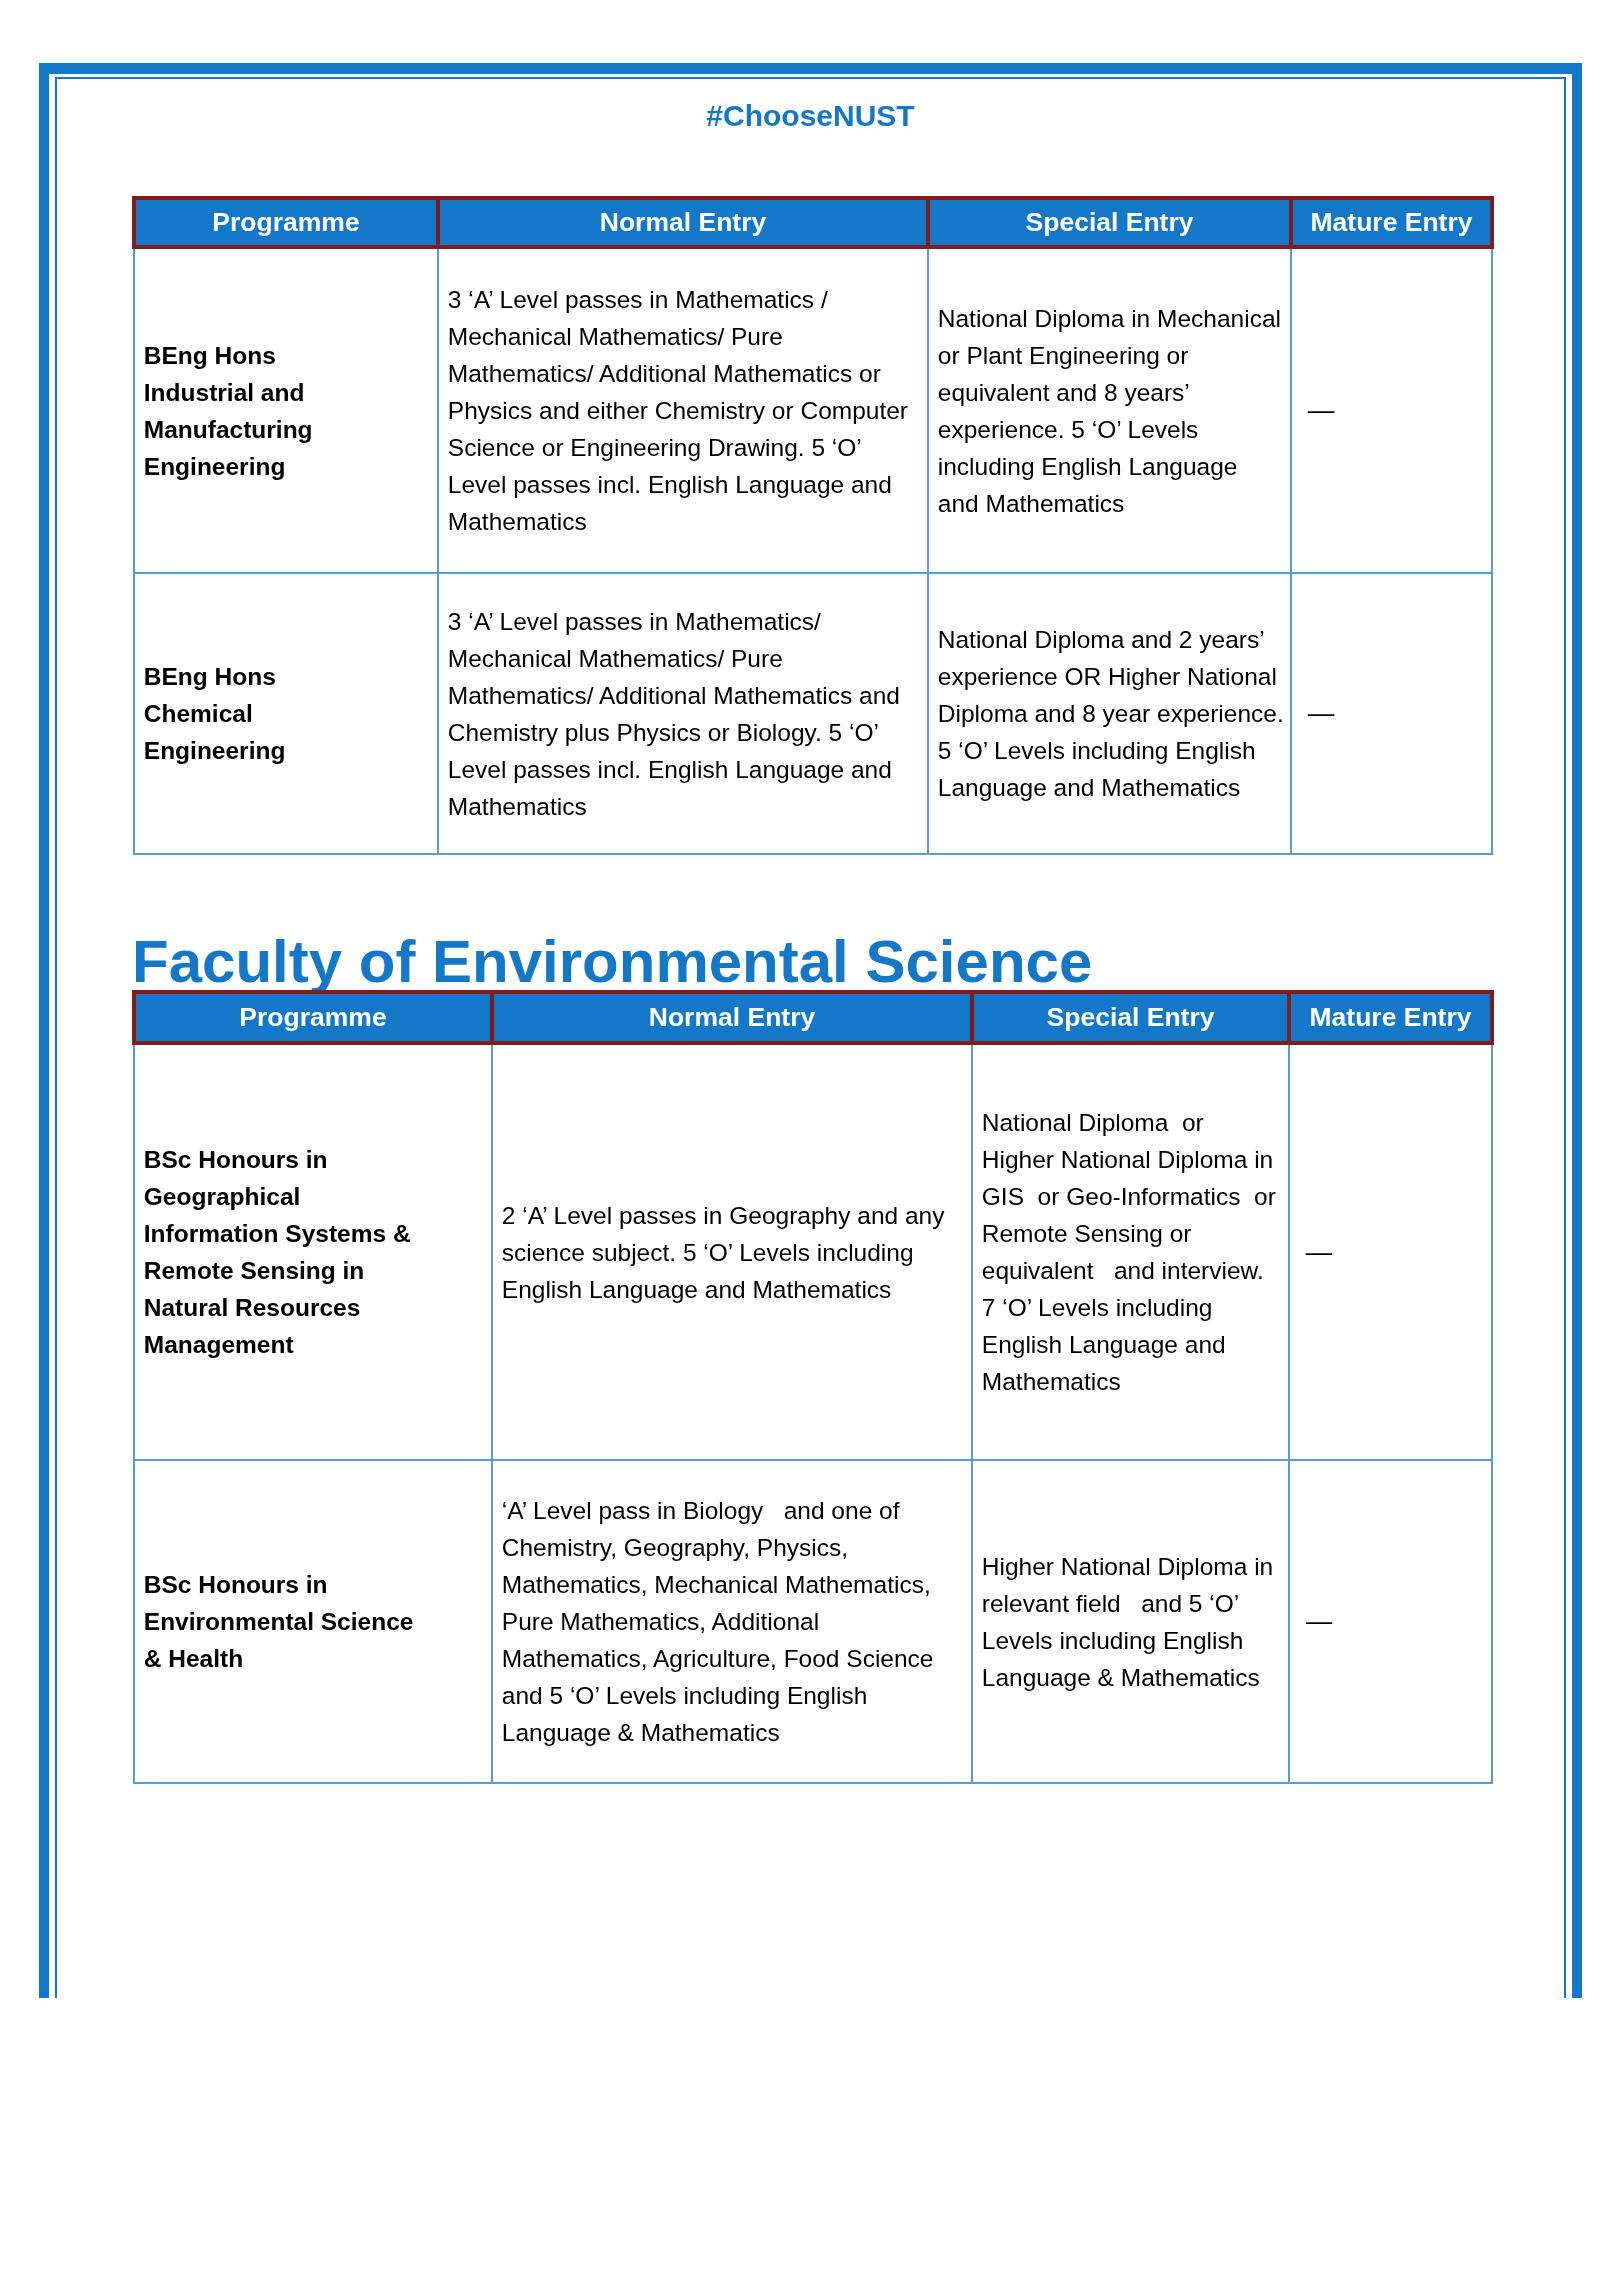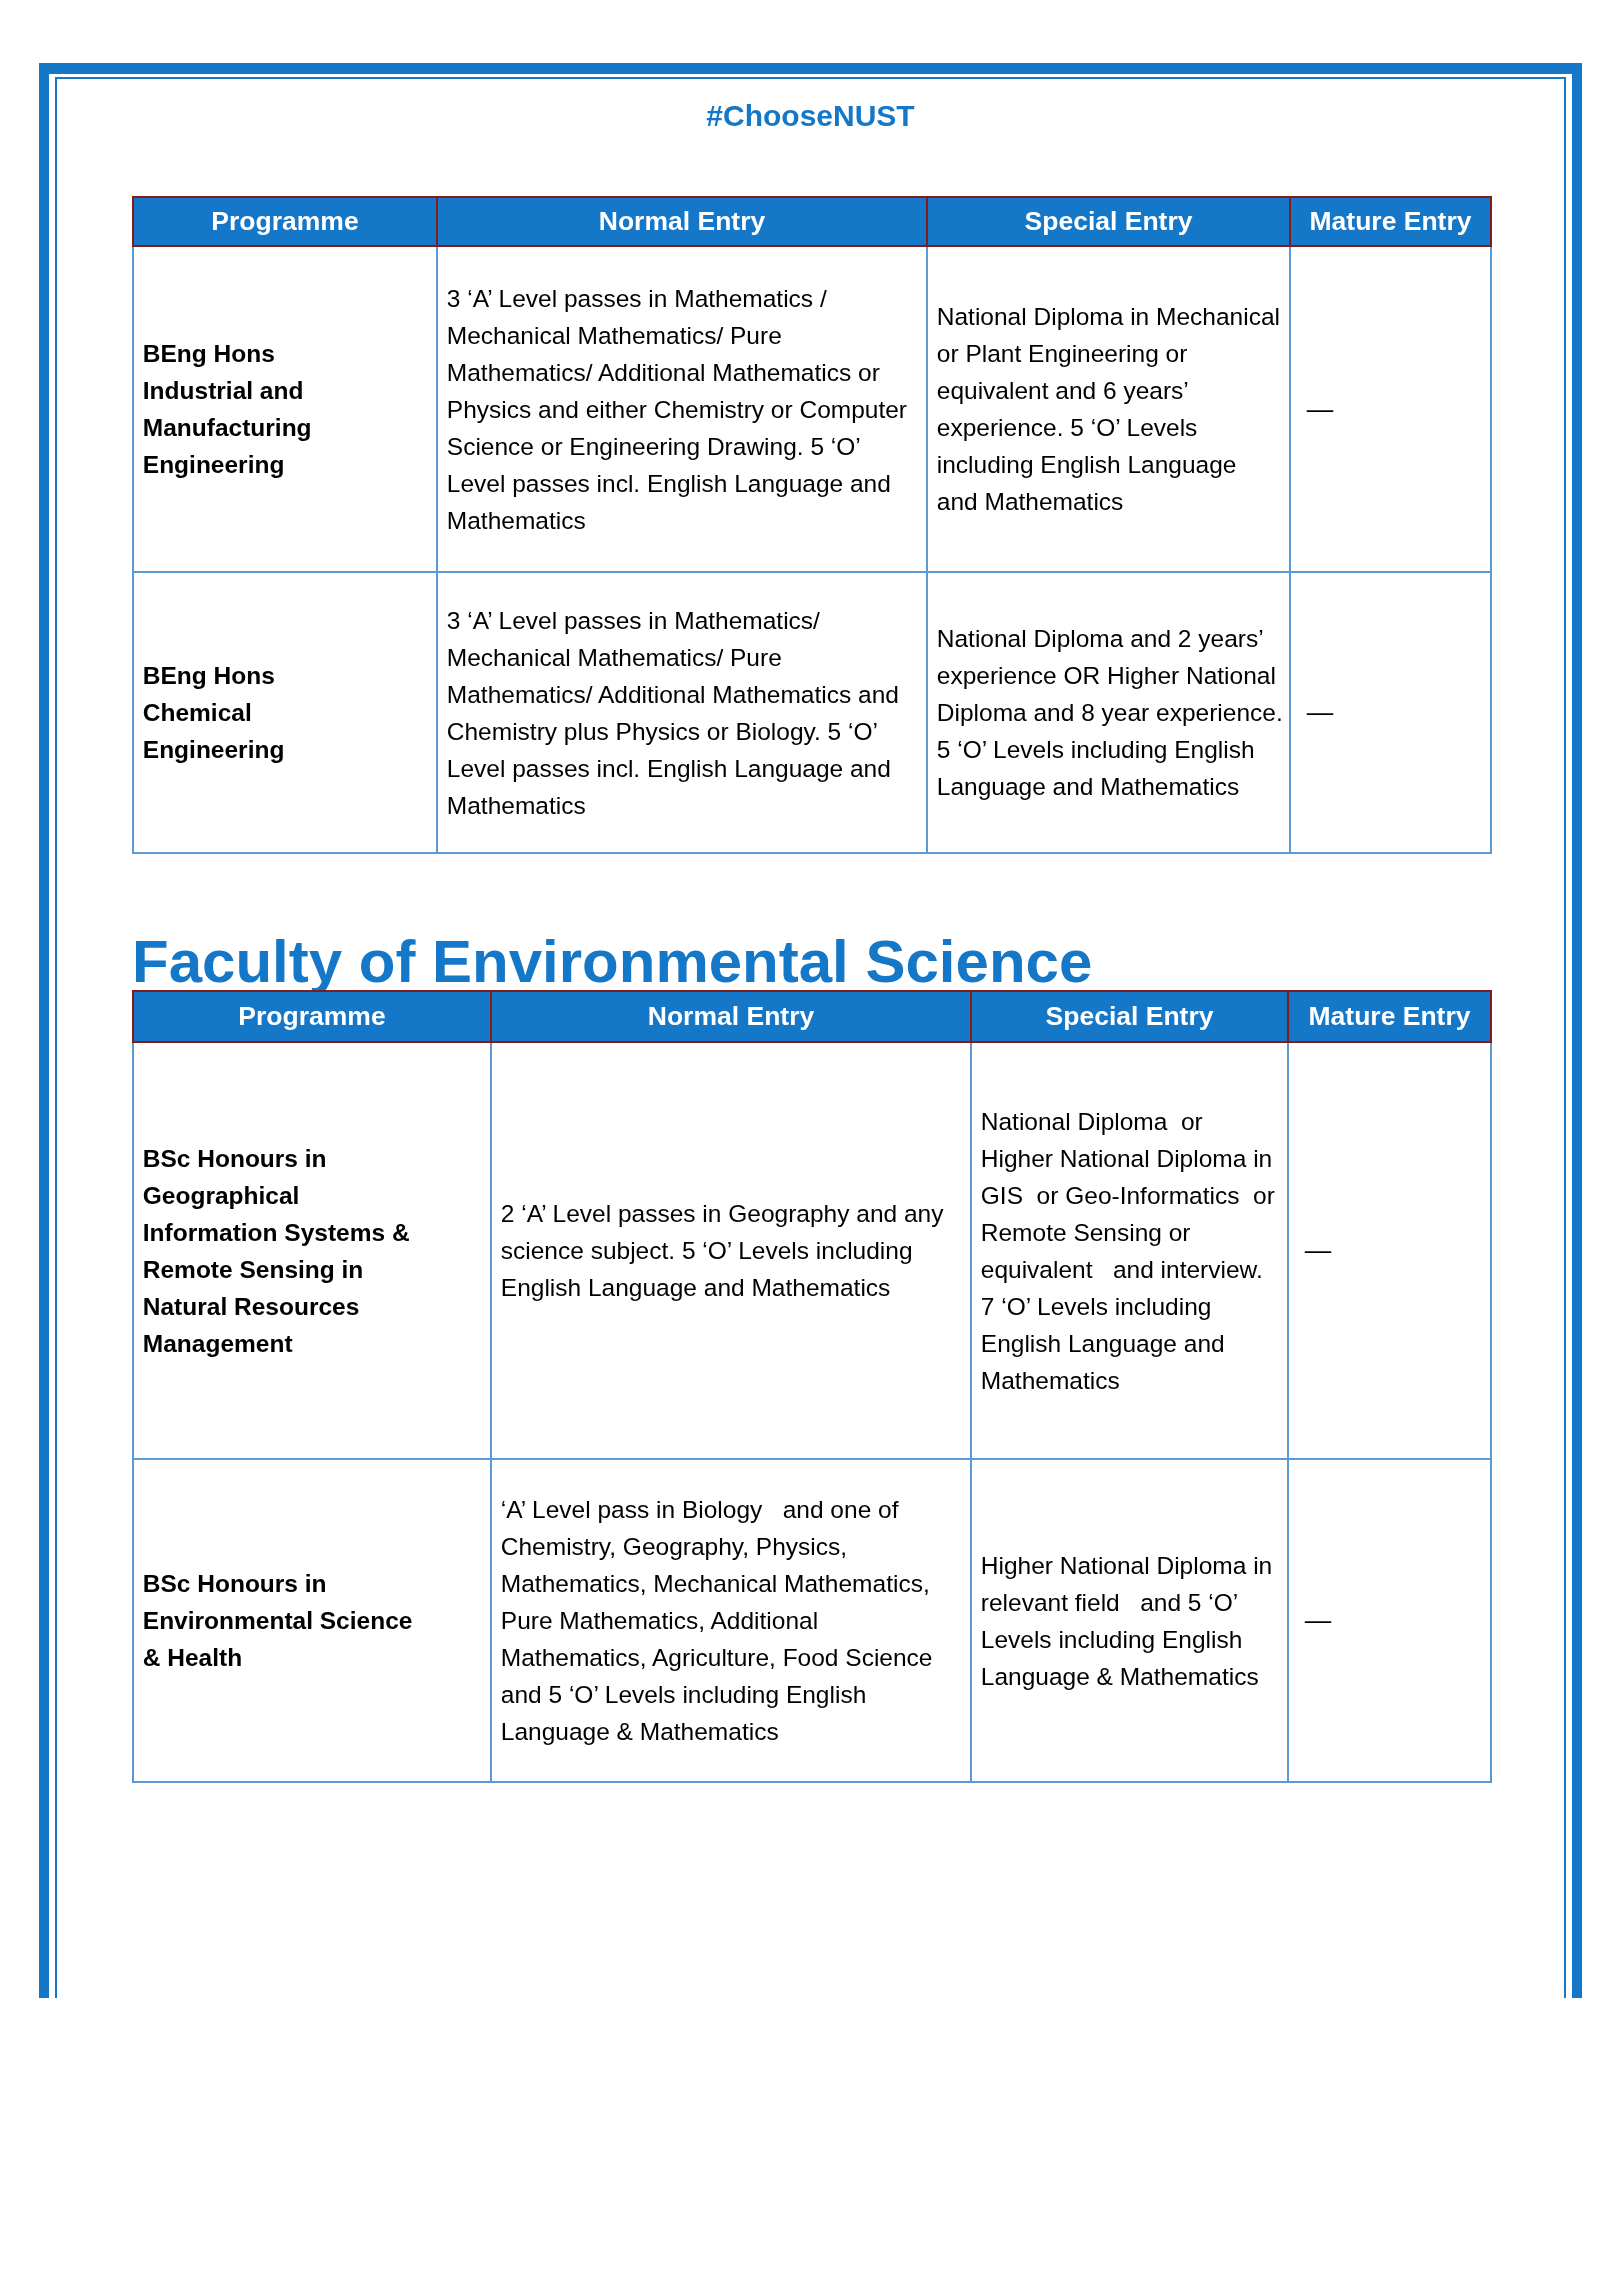--- a/index.html
+++ b/index.html
@@ -27,21 +27,21 @@
   
   table.tbl{
     position:absolute;left:132px;width:1358px;
     border-collapse:collapse;table-layout:fixed;background:#ffffff;
   }
   #table1{top:196px;}
   #table2{top:990px;}
   table.tbl th{
     background:#1577C8;color:#ffffff;
     font-size:26.5px;font-weight:bold;text-align:center;
-    border:2px solid #7f1d1d;padding:2px 5.9px;
+    border:4px solid #7f1d1d;padding:2px 5.9px;
   }
   table.tbl td{
     border:2px solid #5B9BD5;
     vertical-align:middle;text-align:left;
     font-size:24.5px;line-height:37px;color:#000000;
     padding:2px 5.9px 2px 8.8px;
     white-space:pre-wrap;
     overflow:hidden;
     box-sizing:border-box;
   }
@@ -100,21 +100,21 @@
         <th>Mature Entry</th>
       </tr>
     </thead>
     <tbody>
       <tr class="r1">
         <td class="prog">BEng Hons
 Industrial and
 Manufacturing
 Engineering</td>
         <td>3 ‘A’ Level passes in Mathematics / Mechanical Mathematics/ Pure Mathematics/ Additional Mathematics or Physics and either Chemistry or Computer Science or Engineering Drawing. 5 ‘O’ Level passes incl. English Language and Mathematics</td>
-        <td>National Diploma in Mechanical or Plant Engineering or equivalent and 6 years’ experience. 5 ‘O’ Levels including English Language and Mathematics</td>
+        <td>National Diploma in Mechanical or Plant Engineering or equivalent and 8 years’ experience. 5 ‘O’ Levels including English Language and Mathematics</td>
         <td class="mature">—</td>
       </tr>
       <tr class="r2">
         <td class="prog">BEng Hons
 Chemical
 Engineering</td>
         <td>3 ‘A’ Level passes in Mathematics/ Mechanical Mathematics/ Pure Mathematics/ Additional Mathematics and Chemistry plus Physics or Biology. 5 ‘O’ Level passes incl. English Language and Mathematics</td>
         <td>National Diploma and 2 years’ experience OR Higher National Diploma and 8 year experience. 5 ‘O’ Levels including English Language and Mathematics</td>
         <td class="mature">—</td>
       </tr>

